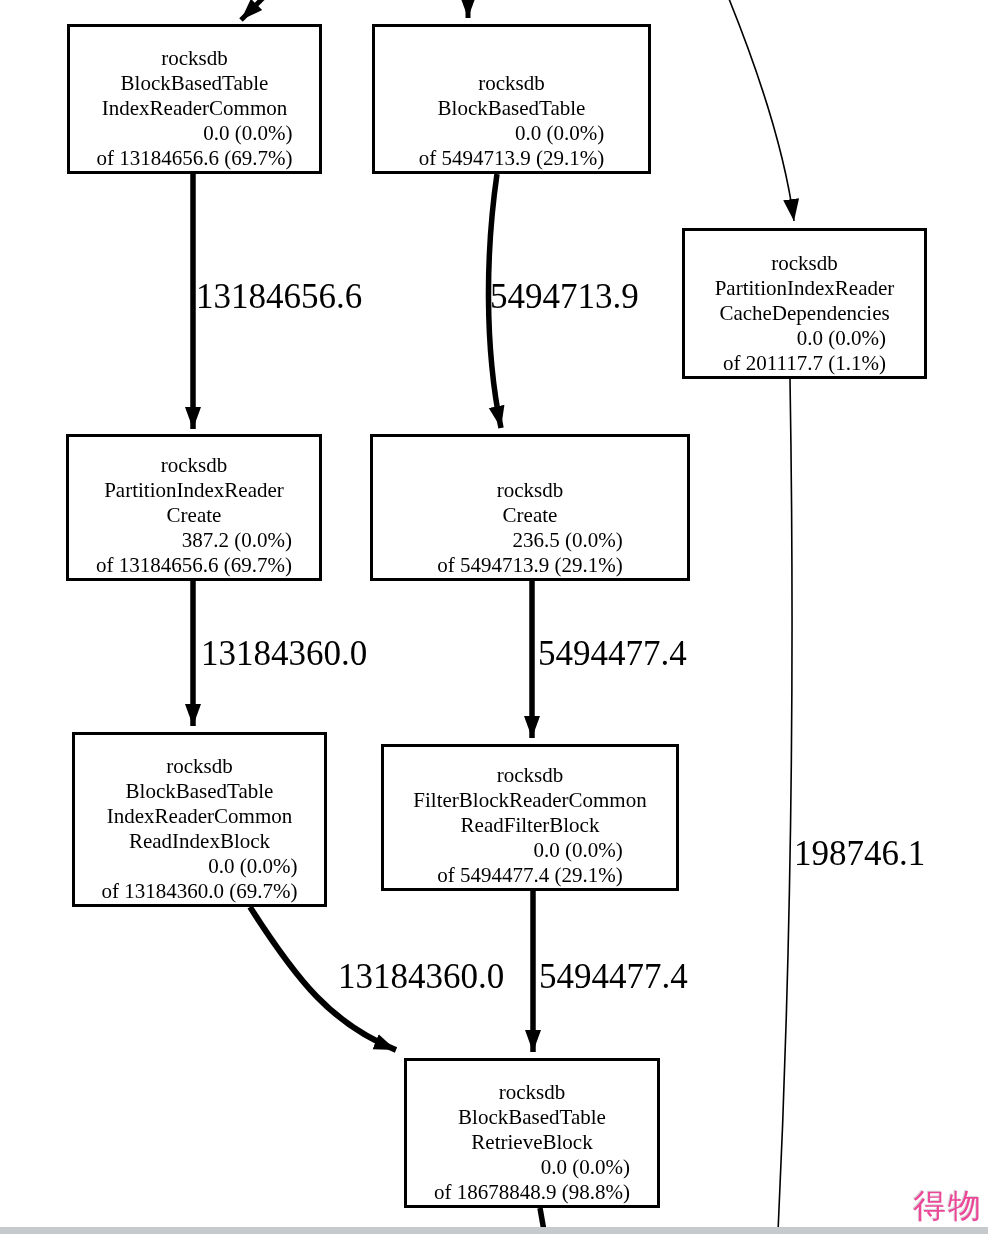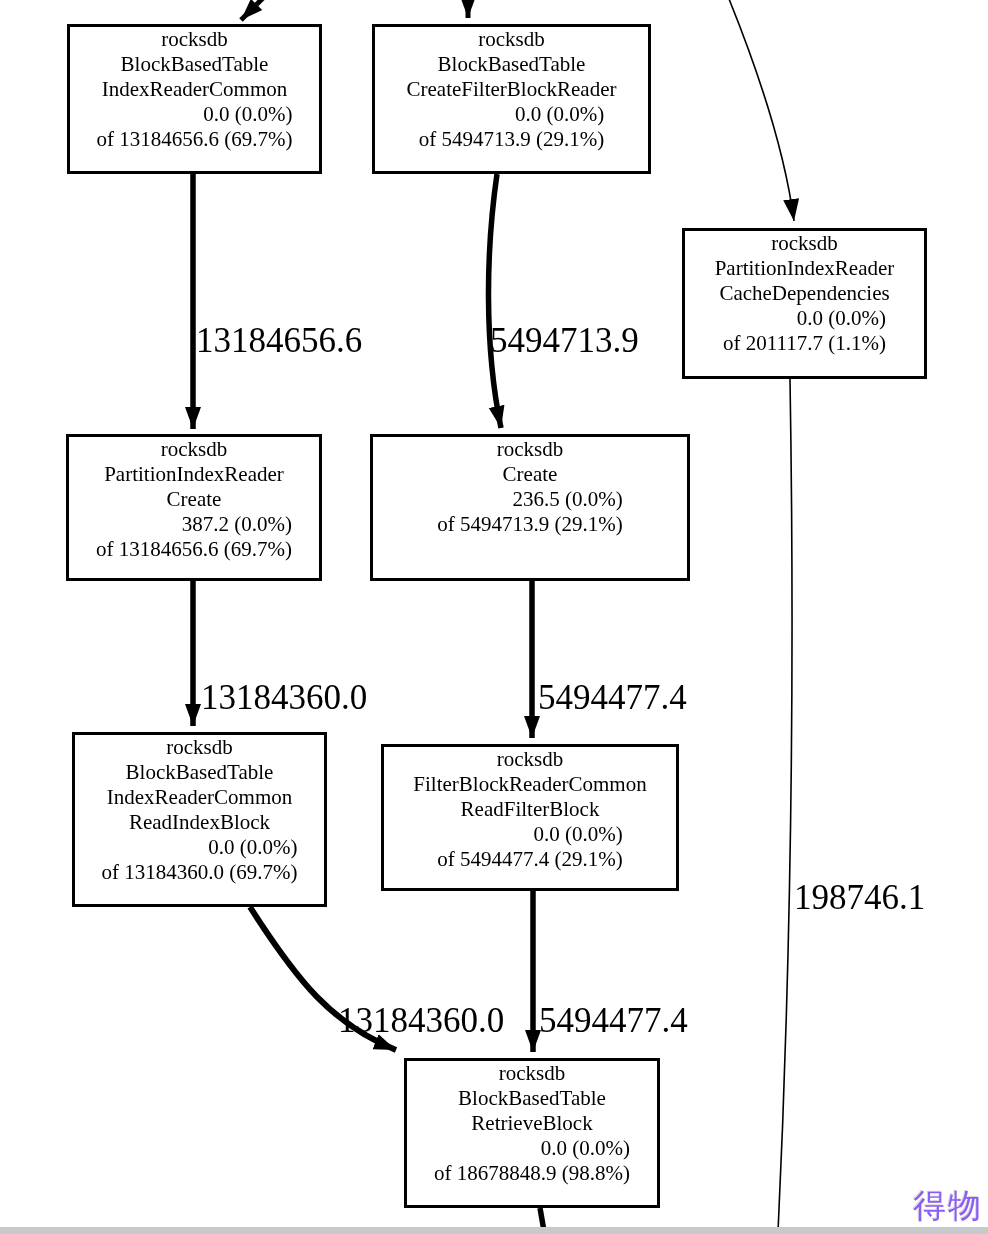--- a/index.html
+++ b/index.html
@@ -1,25 +1,25 @@
 <!DOCTYPE html>
 <html><head>
 <meta charset="utf-8">
 <style>
   html,body{margin:0;padding:0;background:#fff;}
   body{width:988px;height:1234px;position:relative;overflow:hidden;
        font-family:"Liberation Serif", serif;color:#000;}
   #edges{position:absolute;left:0;top:0;width:988px;height:1234px;}
   .node{position:absolute;box-sizing:border-box;background:#fff;border:3px solid #000;
-        display:flex;flex-direction:column;justify-content:flex-start;align-items:center;
+        display:flex;flex-direction:column;justify-content:flex-end;align-items:center;
         font-size:21px;line-height:25px;text-align:center;}
   .node .nums{text-align:right;}
-  .edge-label{position:absolute;font-size:35px;line-height:36px;white-space:nowrap;margin-top:44px;}
+  .edge-label{position:absolute;font-size:35px;line-height:36px;white-space:nowrap;}
   .watermark{position:absolute;right:5px;top:1184px;font-size:33px;letter-spacing:2px;
-             color:#8b5cf6;font-family:"Liberation Sans",sans-serif;
+             color:#ec4899;font-family:"Liberation Sans",sans-serif;
              text-shadow:1px 1px 0 #fff,-1px -1px 0 #d8d8d8;}
   .bottom-bar{position:absolute;left:0;bottom:0;width:988px;height:7px;background:#c7cacc;}
 </style>
 </head>
 <body>
 
 <svg id="edges" viewBox="0 0 988 1234" xmlns="http://www.w3.org/2000/svg">
   <defs>
     <marker id="ah" markerUnits="userSpaceOnUse" markerWidth="24" markerHeight="18" refX="22" refY="9" orient="auto">
       <path d="M0,1 L22,9 L0,17 Z" fill="#000"></path>
@@ -44,21 +44,20 @@
   <div>IndexReaderCommon</div>
   <div class="nums">
     <div>0.0 (0.0%)</div>
     <div>of 13184656.6 (69.7%)</div>
   </div>
 </div>
 
 <div class="node" style="left:372px;top:24px;width:279px;height:150px">
   <div>rocksdb</div>
   <div>BlockBasedTable</div>
-  <div>CreateFilterBlockReader</div>
   <div class="nums">
     <div>0.0 (0.0%)</div>
     <div>of 5494713.9 (29.1%)</div>
   </div>
 </div>
 
 <div class="node" style="left:682px;top:228px;width:245px;height:151px">
   <div>rocksdb</div>
   <div>PartitionIndexReader</div>
   <div>CacheDependencies</div>

